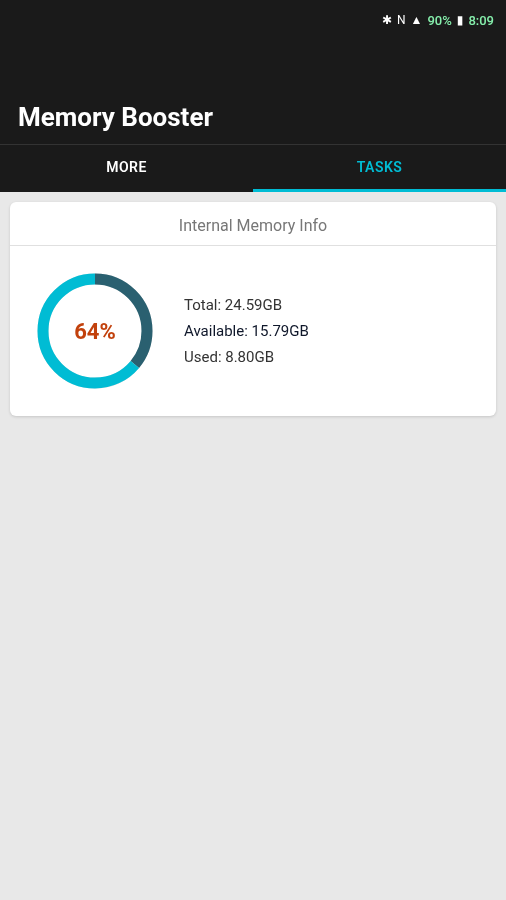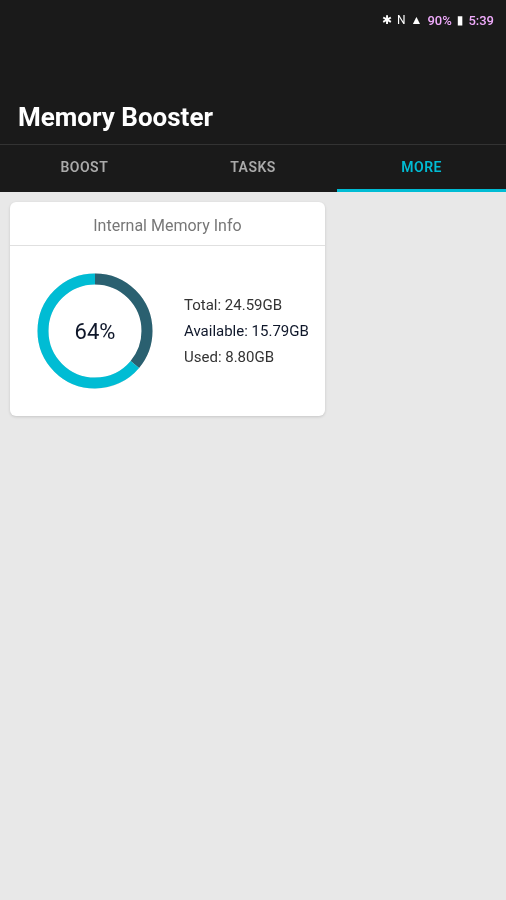--- a/index.html
+++ b/index.html
@@ -20,21 +20,21 @@
       justify-content: flex-end;
       padding: 0 12px;
       gap: 6px;
     }
     .status-icons {
       display: flex;
       align-items: center;
       gap: 5px;
     }
     .status-text {
-      color: #f0abfc;
+      color: #86efac;
       font-size: 13px;
       font-weight: 500;
     }
     .status-icon {
       color: white;
       font-size: 12px;
     }
 
     
     .header {
@@ -72,21 +72,21 @@
     .tab:last-child {
       border-bottom: 3px solid #00bcd4;
       color: #00bcd4;
     }
 
     
     .content {
       background: #e8e8e8;
       padding: 10px;
       display: flex;
-      flex-direction: row;
+      flex-direction: column;
       gap: 10px;
     }
 
     
     .card {
       background: white;
       border-radius: 6px;
       overflow: hidden;
       box-shadow: 0 1px 3px rgba(0,0,0,0.15);
     }
@@ -112,23 +112,23 @@
       flex-shrink: 0;
     }
     .donut-container svg {
       transform: rotate(-90deg);
     }
     .donut-center {
       position: absolute;
       top: 50%;
       left: 50%;
       transform: translate(-50%, -50%);
-      color: #0f172a;
+      color: #c2410c;
       font-size: 22px;
-      font-weight: 400;
+      font-weight: 700;
     }
 
     
     .memory-info {
       display: flex;
       flex-direction: column;
       gap: 8px;
       justify-content: center;
     }
     .info-row {
@@ -142,32 +142,31 @@
 </head>
 <body>
 
 <div class="status-bar">
   <div class="status-icons">
     <span class="status-icon">✱</span>
     <span class="status-icon">N</span>
     <span class="status-icon">▲</span>
     <span class="status-text">90%</span>
     <span class="status-icon">▮</span>
-    <span class="status-text">5:39</span>
+    <span class="status-text">8:09</span>
   </div>
 </div>
 
 <div class="header">
   <div class="app-title">Memory Booster</div>
 </div>
 
 <div class="tab-bar">
-  <div class="tab">BOOST</div>
+  <div class="tab active">MORE</div>
   <div class="tab">TASKS</div>
-  <div class="tab active">MORE</div>
 </div>
 
 <div class="content">
 
   <div class="card">
     <div class="card-title">Internal Memory Info</div>
     <div class="card-body">
       <div class="donut-container">
         <svg width="130" height="130" viewBox="0 0 130 130">
 

